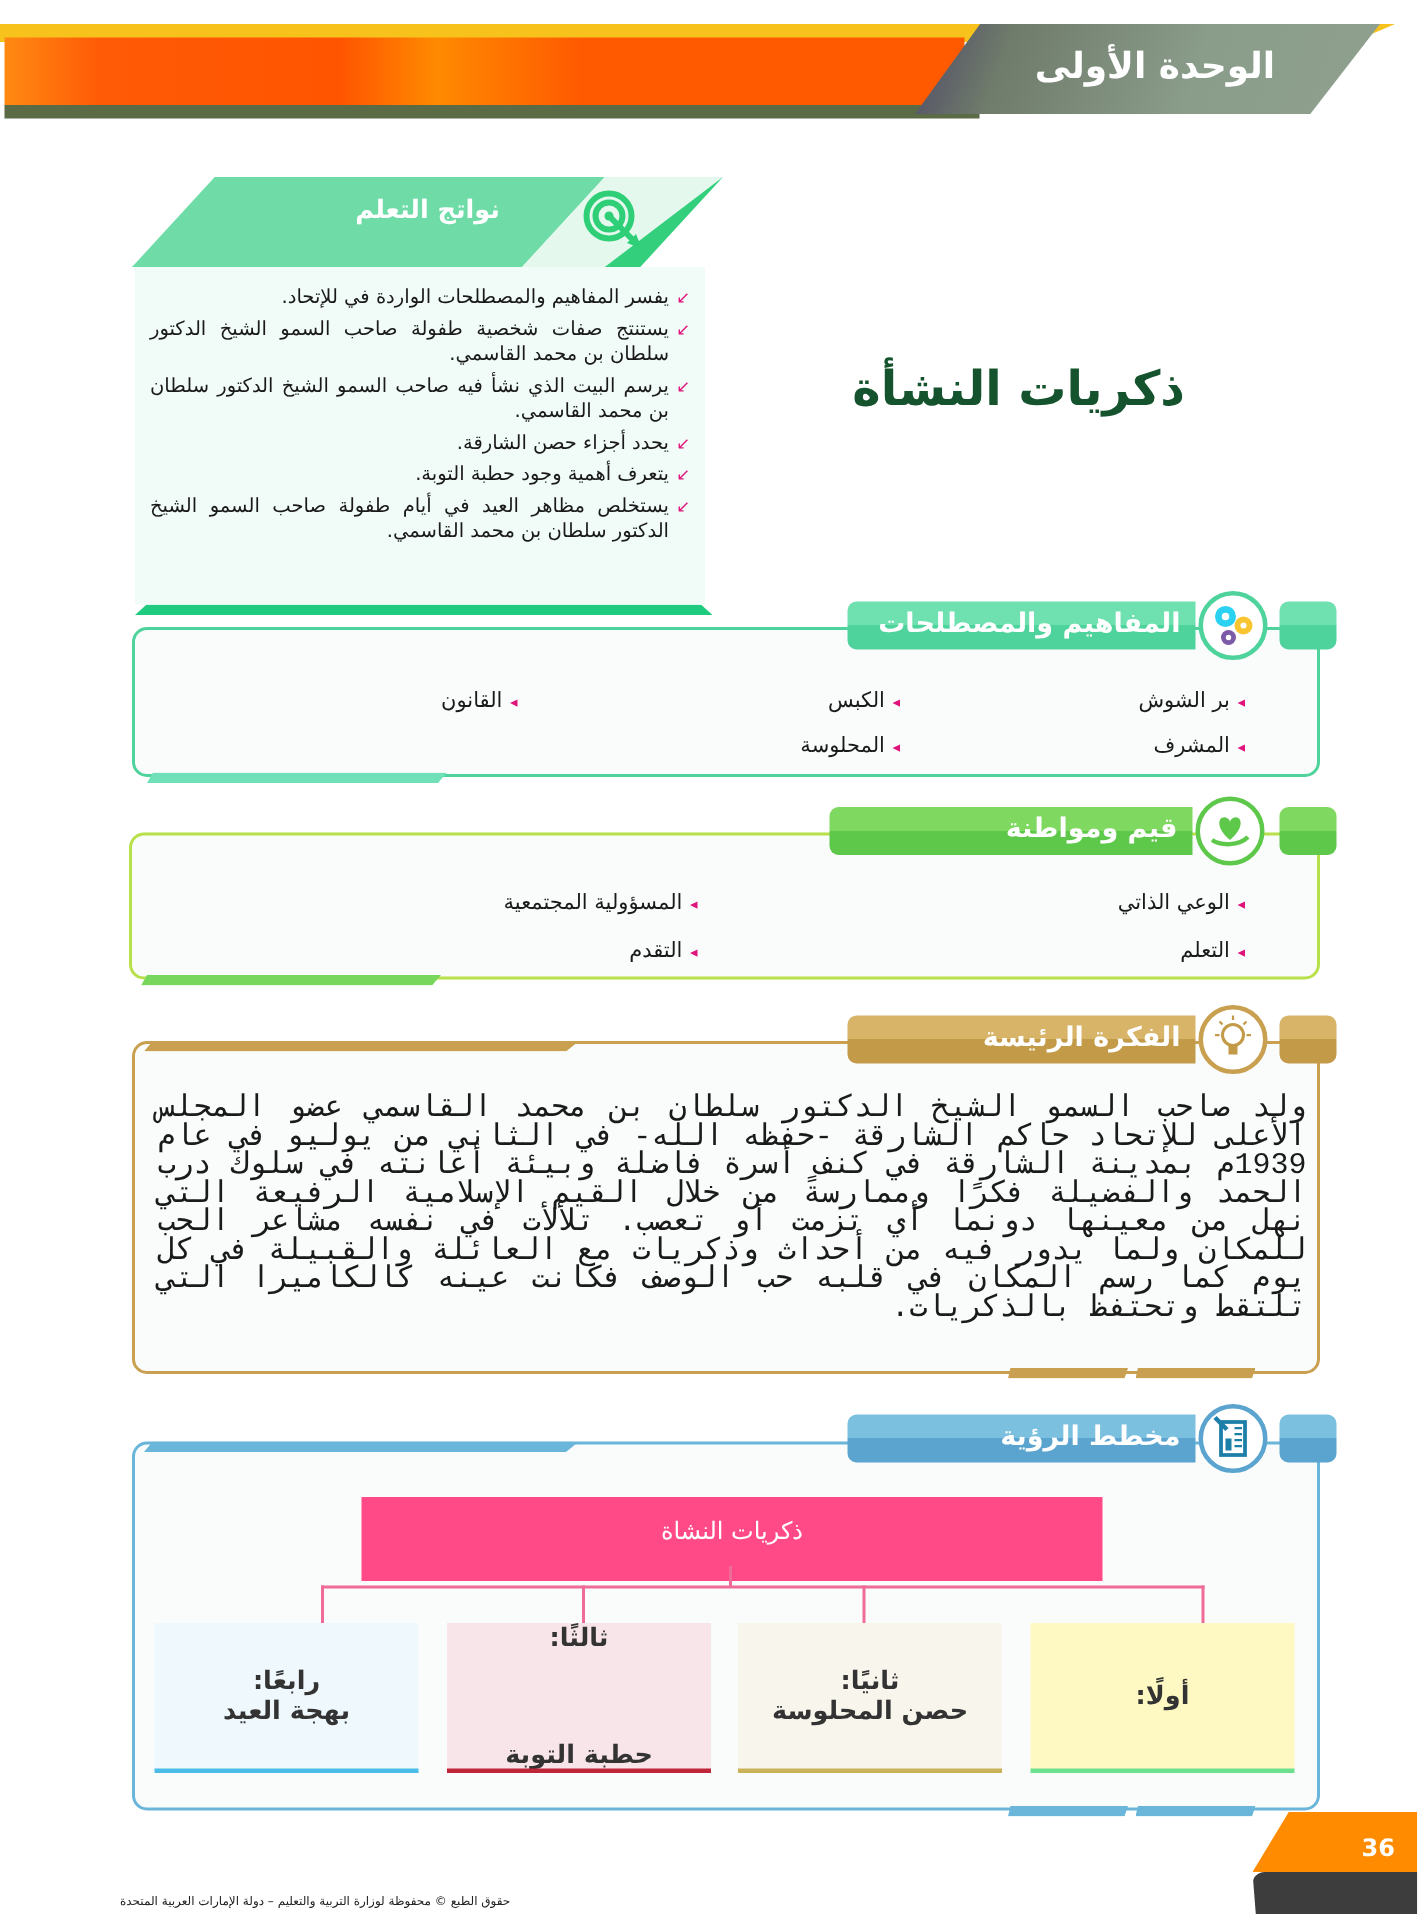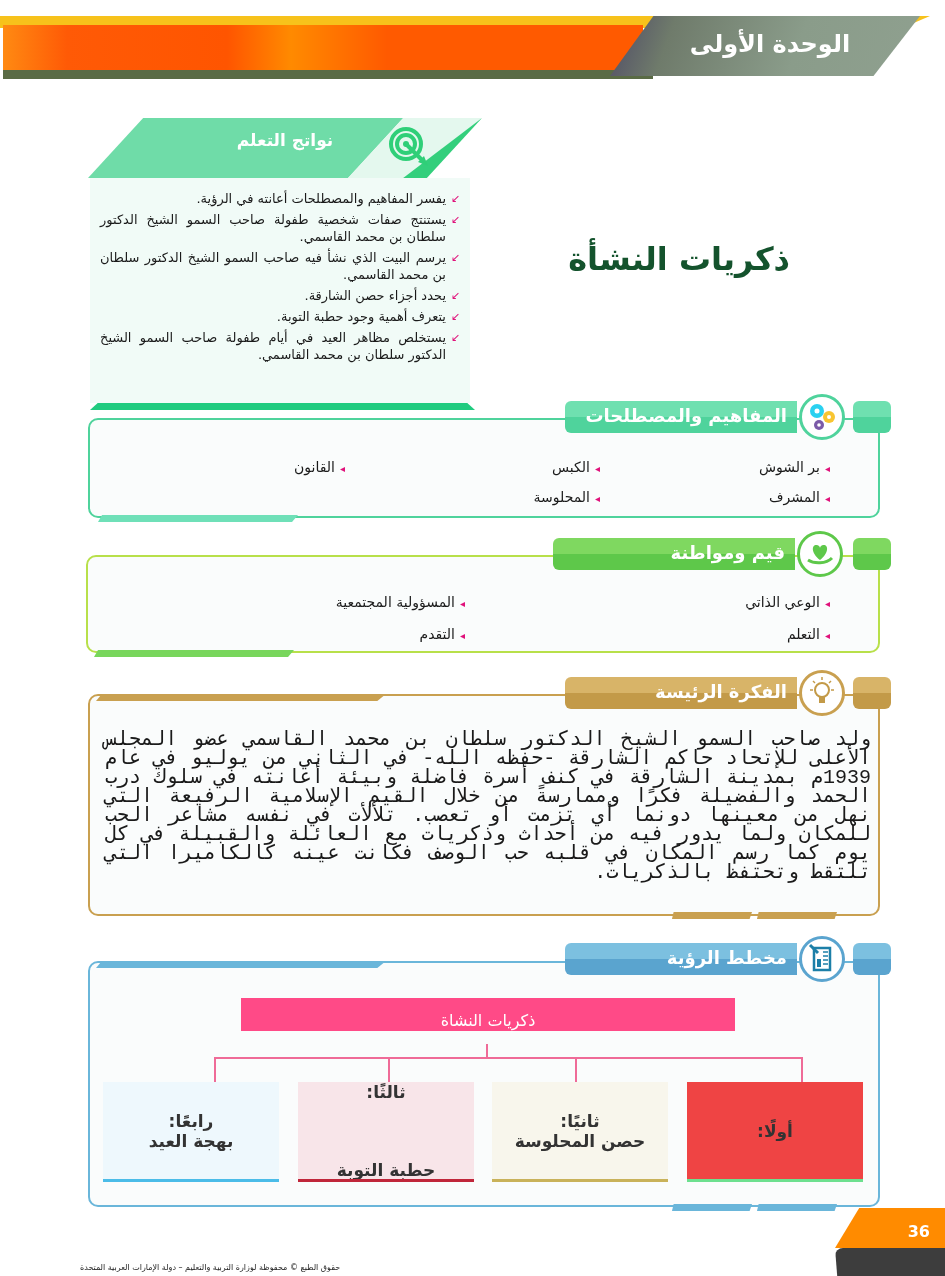--- a/index.html
+++ b/index.html
@@ -29,21 +29,21 @@
   .sec-tab{position:absolute;height:32px;border-radius:6px 0 0 6px;color:#fff;font-weight:bold;font-size:18px;direction:rtl;}
   .sec-tab span{position:absolute;right:10px;top:4px;}
   .sec-sq{position:absolute;width:38px;height:32px;border-radius:6px;}
   .sec-badge{position:absolute;width:40px;height:40px;border-radius:50%;background:#fff;border:3px solid;}
   .item{position:absolute;direction:rtl;white-space:nowrap;font-size:14px;}
   .item .bul{color:#e0127b;font-size:10px;margin-left:5px;}
   .underline-bar{position:absolute;height:7px;clip-path:polygon(2% 0,100% 0,97% 100%,0 100%);}
   
   .idea-text{position:absolute;left:105px;top:730px;width:766px;direction:rtl;text-align:justify;text-align-last:right;font-size:20px;line-height:19px;font-family:Liberation Mono, monospace;}
   
-  .dg-root{position:absolute;left:241px;top:998px;width:494px;height:33px;background:#ff4a87;color:#fff;text-align:center;line-height:46px;font-size:16px;}
+  .dg-root{position:absolute;left:241px;top:998px;width:494px;height:56px;background:#ff4a87;color:#fff;text-align:center;line-height:46px;font-size:16px;}
   .dg-line{position:absolute;background:#ef6b98;}
   .dg-card{position:absolute;top:1082px;width:176px;height:98px;display:flex;flex-direction:column;align-items:center;justify-content:center;text-align:center;direction:rtl;font-weight:bold;color:#333;}
   .dg-card .ord{font-size:17px;}
   .dg-card .nm{font-size:17px;}
   .dg-card .nm.small{font-size:13px;line-height:17px;}
   .dg-card .bar{position:absolute;left:0;bottom:-2px;width:100%;height:3px;}
   
   .copyright{left:80px;top:1232px;width:270px;font-size:8px;direction:rtl;text-align:left;color:#222;margin-top:31px;}
   .page-tab{left:835px;top:1208px;width:110px;height:40px;background:#ff8b00;clip-path:polygon(22% 0,100% 0,100% 100%,0 100%);}
   .page-dark{left:835px;top:1248px;width:110px;height:28px;background:#3d3d3d;clip-path:polygon(0 0,100% 0,100% 100%,2% 100%);border-radius:8px 0 0 0;}
@@ -68,21 +68,21 @@
   <svg width="48" height="48" viewBox="0 0 48 48">
     <circle cx="22" cy="22" r="15" fill="none" stroke="#2fcf78" stroke-width="4"></circle>
     <circle cx="22" cy="22" r="9" fill="none" stroke="#2fcf78" stroke-width="4"></circle>
     <circle cx="22" cy="22" r="3" fill="#2fcf78"></circle>
     <line x1="22" y1="22" x2="38" y2="38" stroke="#2fcf78" stroke-width="4"></line>
     <path d="M34 40 L40 34 L44 44 Z" fill="#2fcf78"></path>
   </svg>
 </div>
 <div class="abs lo-body"></div>
 <ul class="lo-list">
-  <li><span class="bul">↙</span><span>يفسر المفاهيم والمصطلحات أعانته في الرؤية.</span></li>
+  <li><span class="bul">↙</span><span>يفسر المفاهيم والمصطلحات الواردة في للإتحاد.</span></li>
   <li><span class="bul">↙</span><span>يستنتج صفات شخصية طفولة صاحب السمو الشيخ الدكتور سلطان بن محمد القاسمي.</span></li>
   <li><span class="bul">↙</span><span>يرسم البيت الذي نشأ فيه صاحب السمو الشيخ الدكتور سلطان بن محمد القاسمي.</span></li>
   <li><span class="bul">↙</span><span>يحدد أجزاء حصن الشارقة.</span></li>
   <li><span class="bul">↙</span><span>يتعرف أهمية وجود حطبة التوبة.</span></li>
   <li><span class="bul">↙</span><span>يستخلص مظاهر العيد في أيام طفولة صاحب السمو الشيخ الدكتور سلطان بن محمد القاسمي.</span></li>
 </ul>
 <div class="abs lo-bottom"></div>
 
 <div class="abs lesson-title">ذكريات النشأة</div>
 
@@ -169,21 +169,21 @@
 </div>
 
 <div class="dg-root">ذكريات النشاة</div>
 <div class="dg-line" style="left:486px;top:1044px;width:2px;height:14px;"></div>
 <div class="dg-line" style="left:214px;top:1057px;width:589px;height:2px;"></div>
 <div class="dg-line" style="left:214px;top:1057px;width:2px;height:25px;"></div>
 <div class="dg-line" style="left:388px;top:1057px;width:2px;height:25px;"></div>
 <div class="dg-line" style="left:575px;top:1057px;width:2px;height:25px;"></div>
 <div class="dg-line" style="left:801px;top:1057px;width:2px;height:25px;"></div>
 
-<div class="dg-card" style="left:687px;background:#ef4444;">
+<div class="dg-card" style="left:687px;background:#fef9c3;">
   <div class="ord">أولًا:</div>
   <div class="bar" style="background:#6de08f;"></div>
 </div>
 <div class="dg-card" style="left:492px;background:#f8f6ec;">
   <div class="ord">ثانيًا:</div>
   <div class="nm">حصن المحلوسة</div>
   <div class="bar" style="background:#c9b25a;"></div>
 </div>
 <div class="dg-card" style="left:298px;background:#f8e5e9;justify-content:space-between;">
   <div class="ord">ثالثًا:</div>

